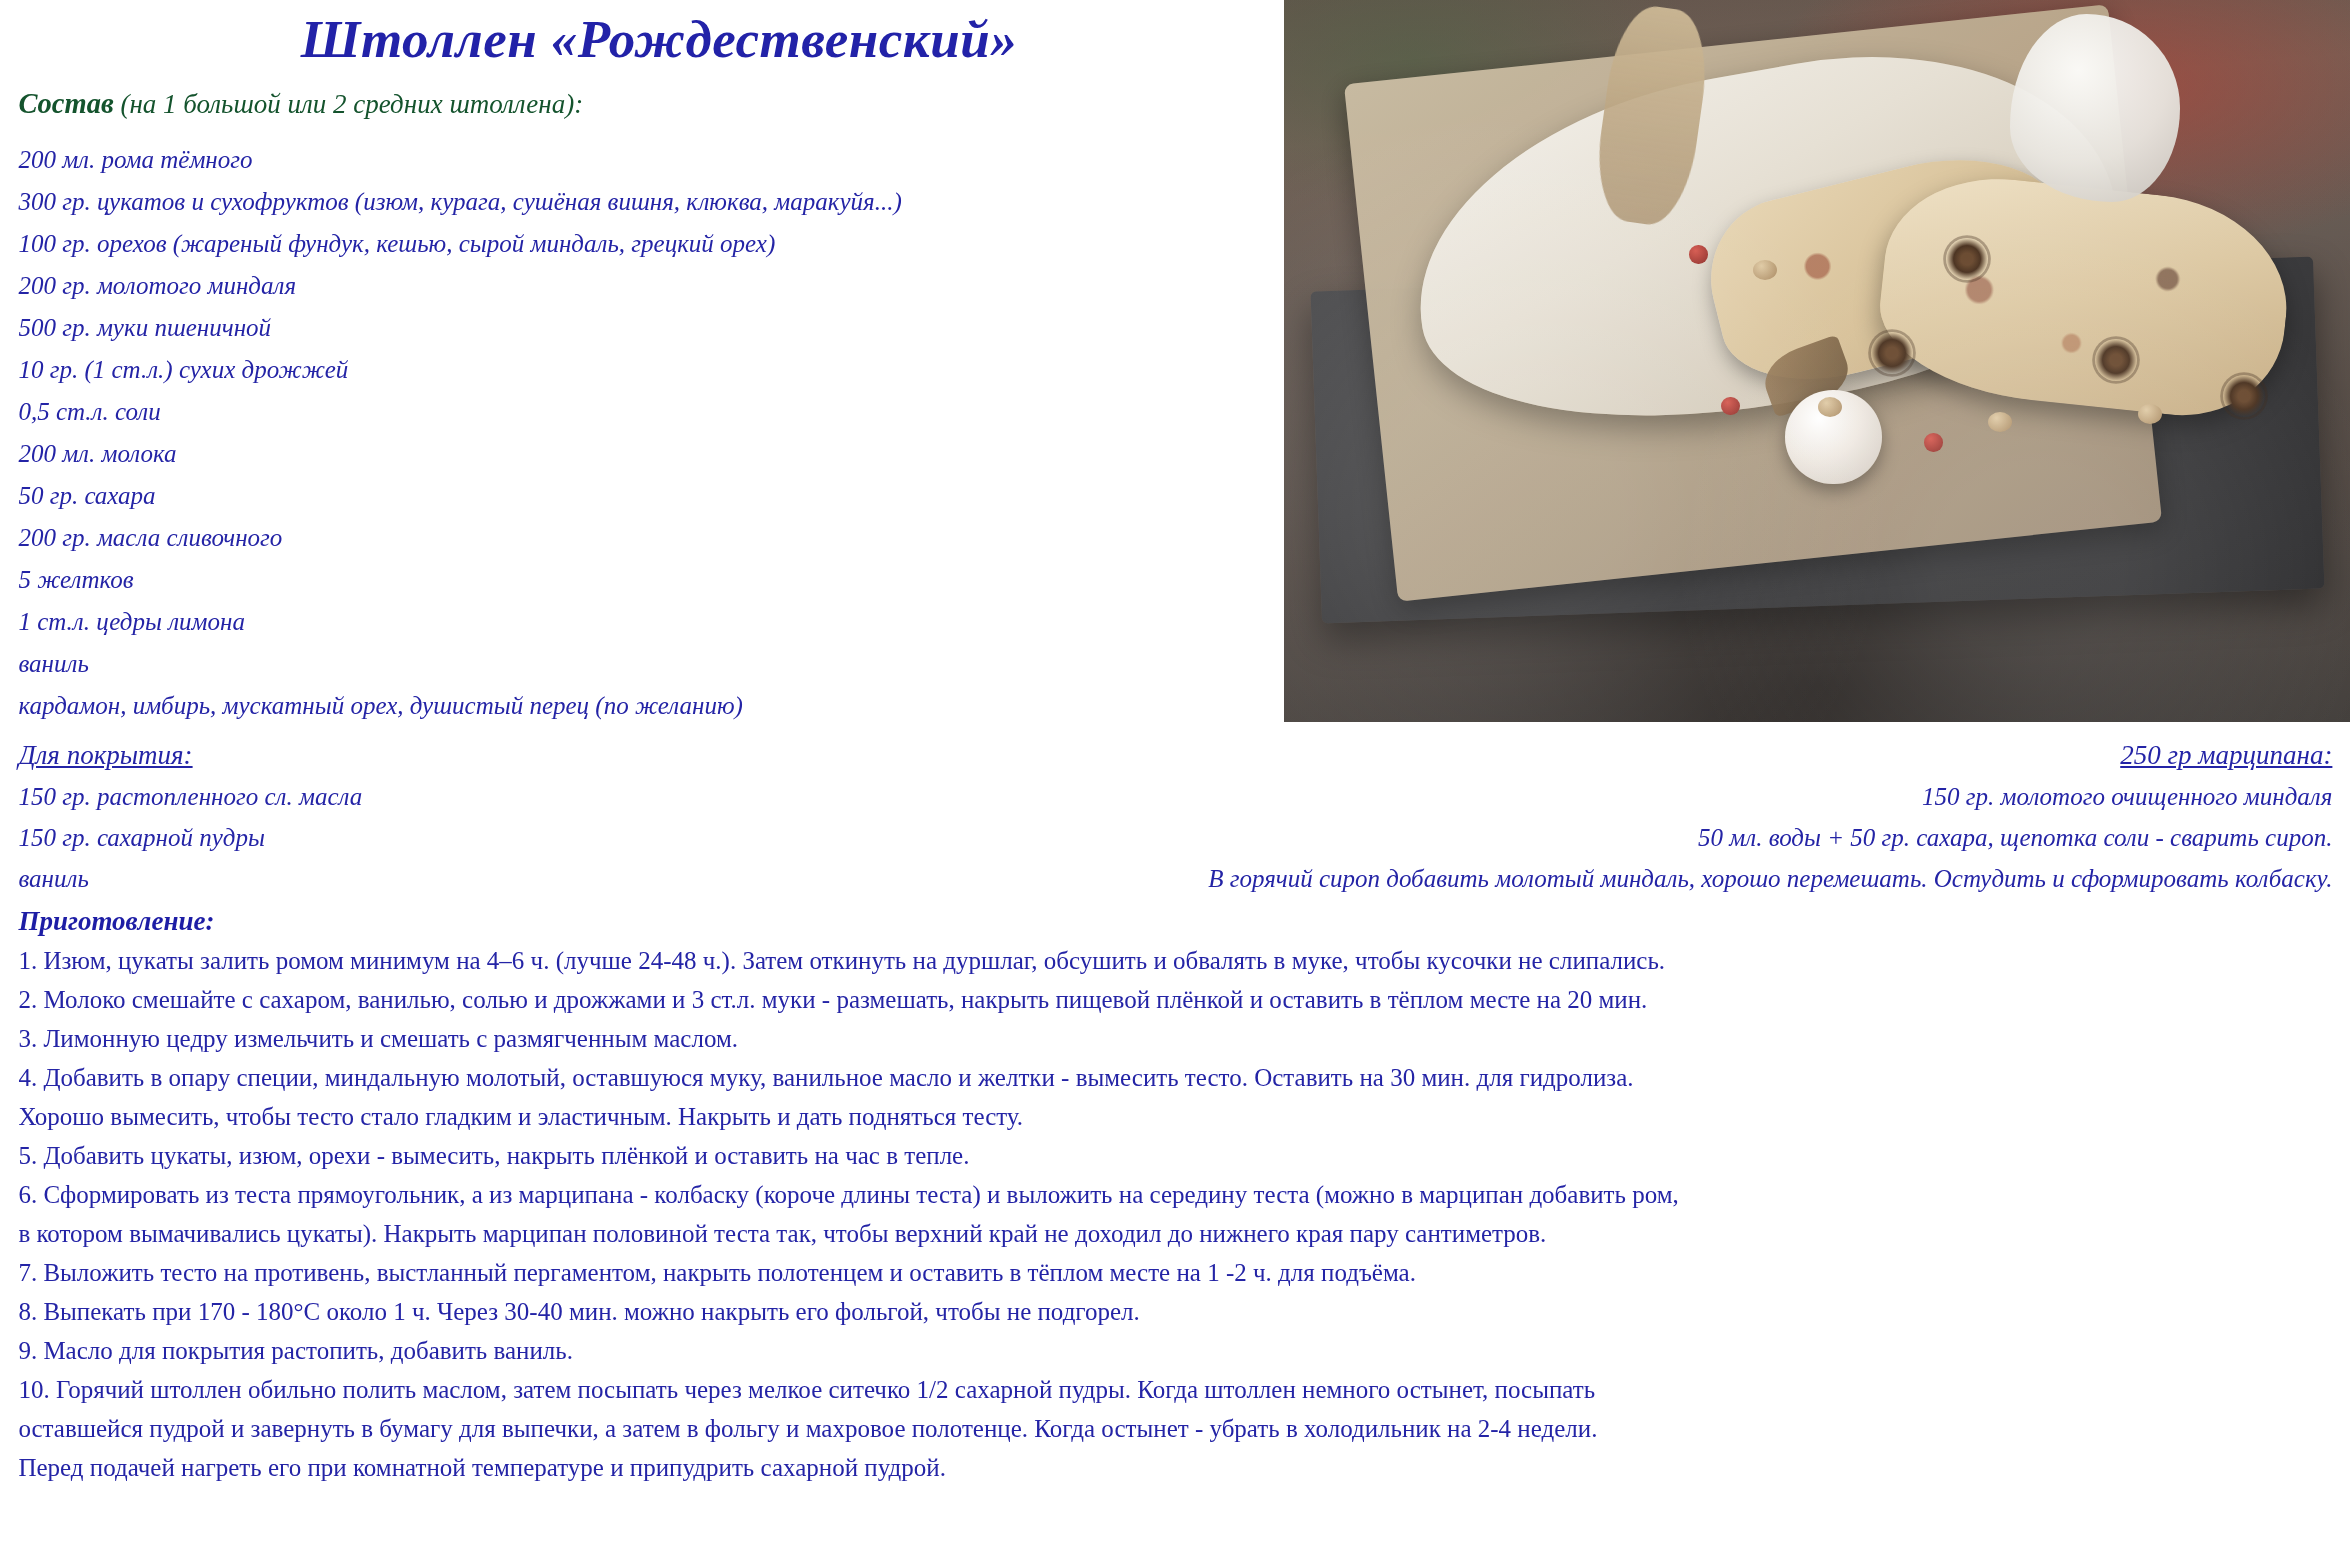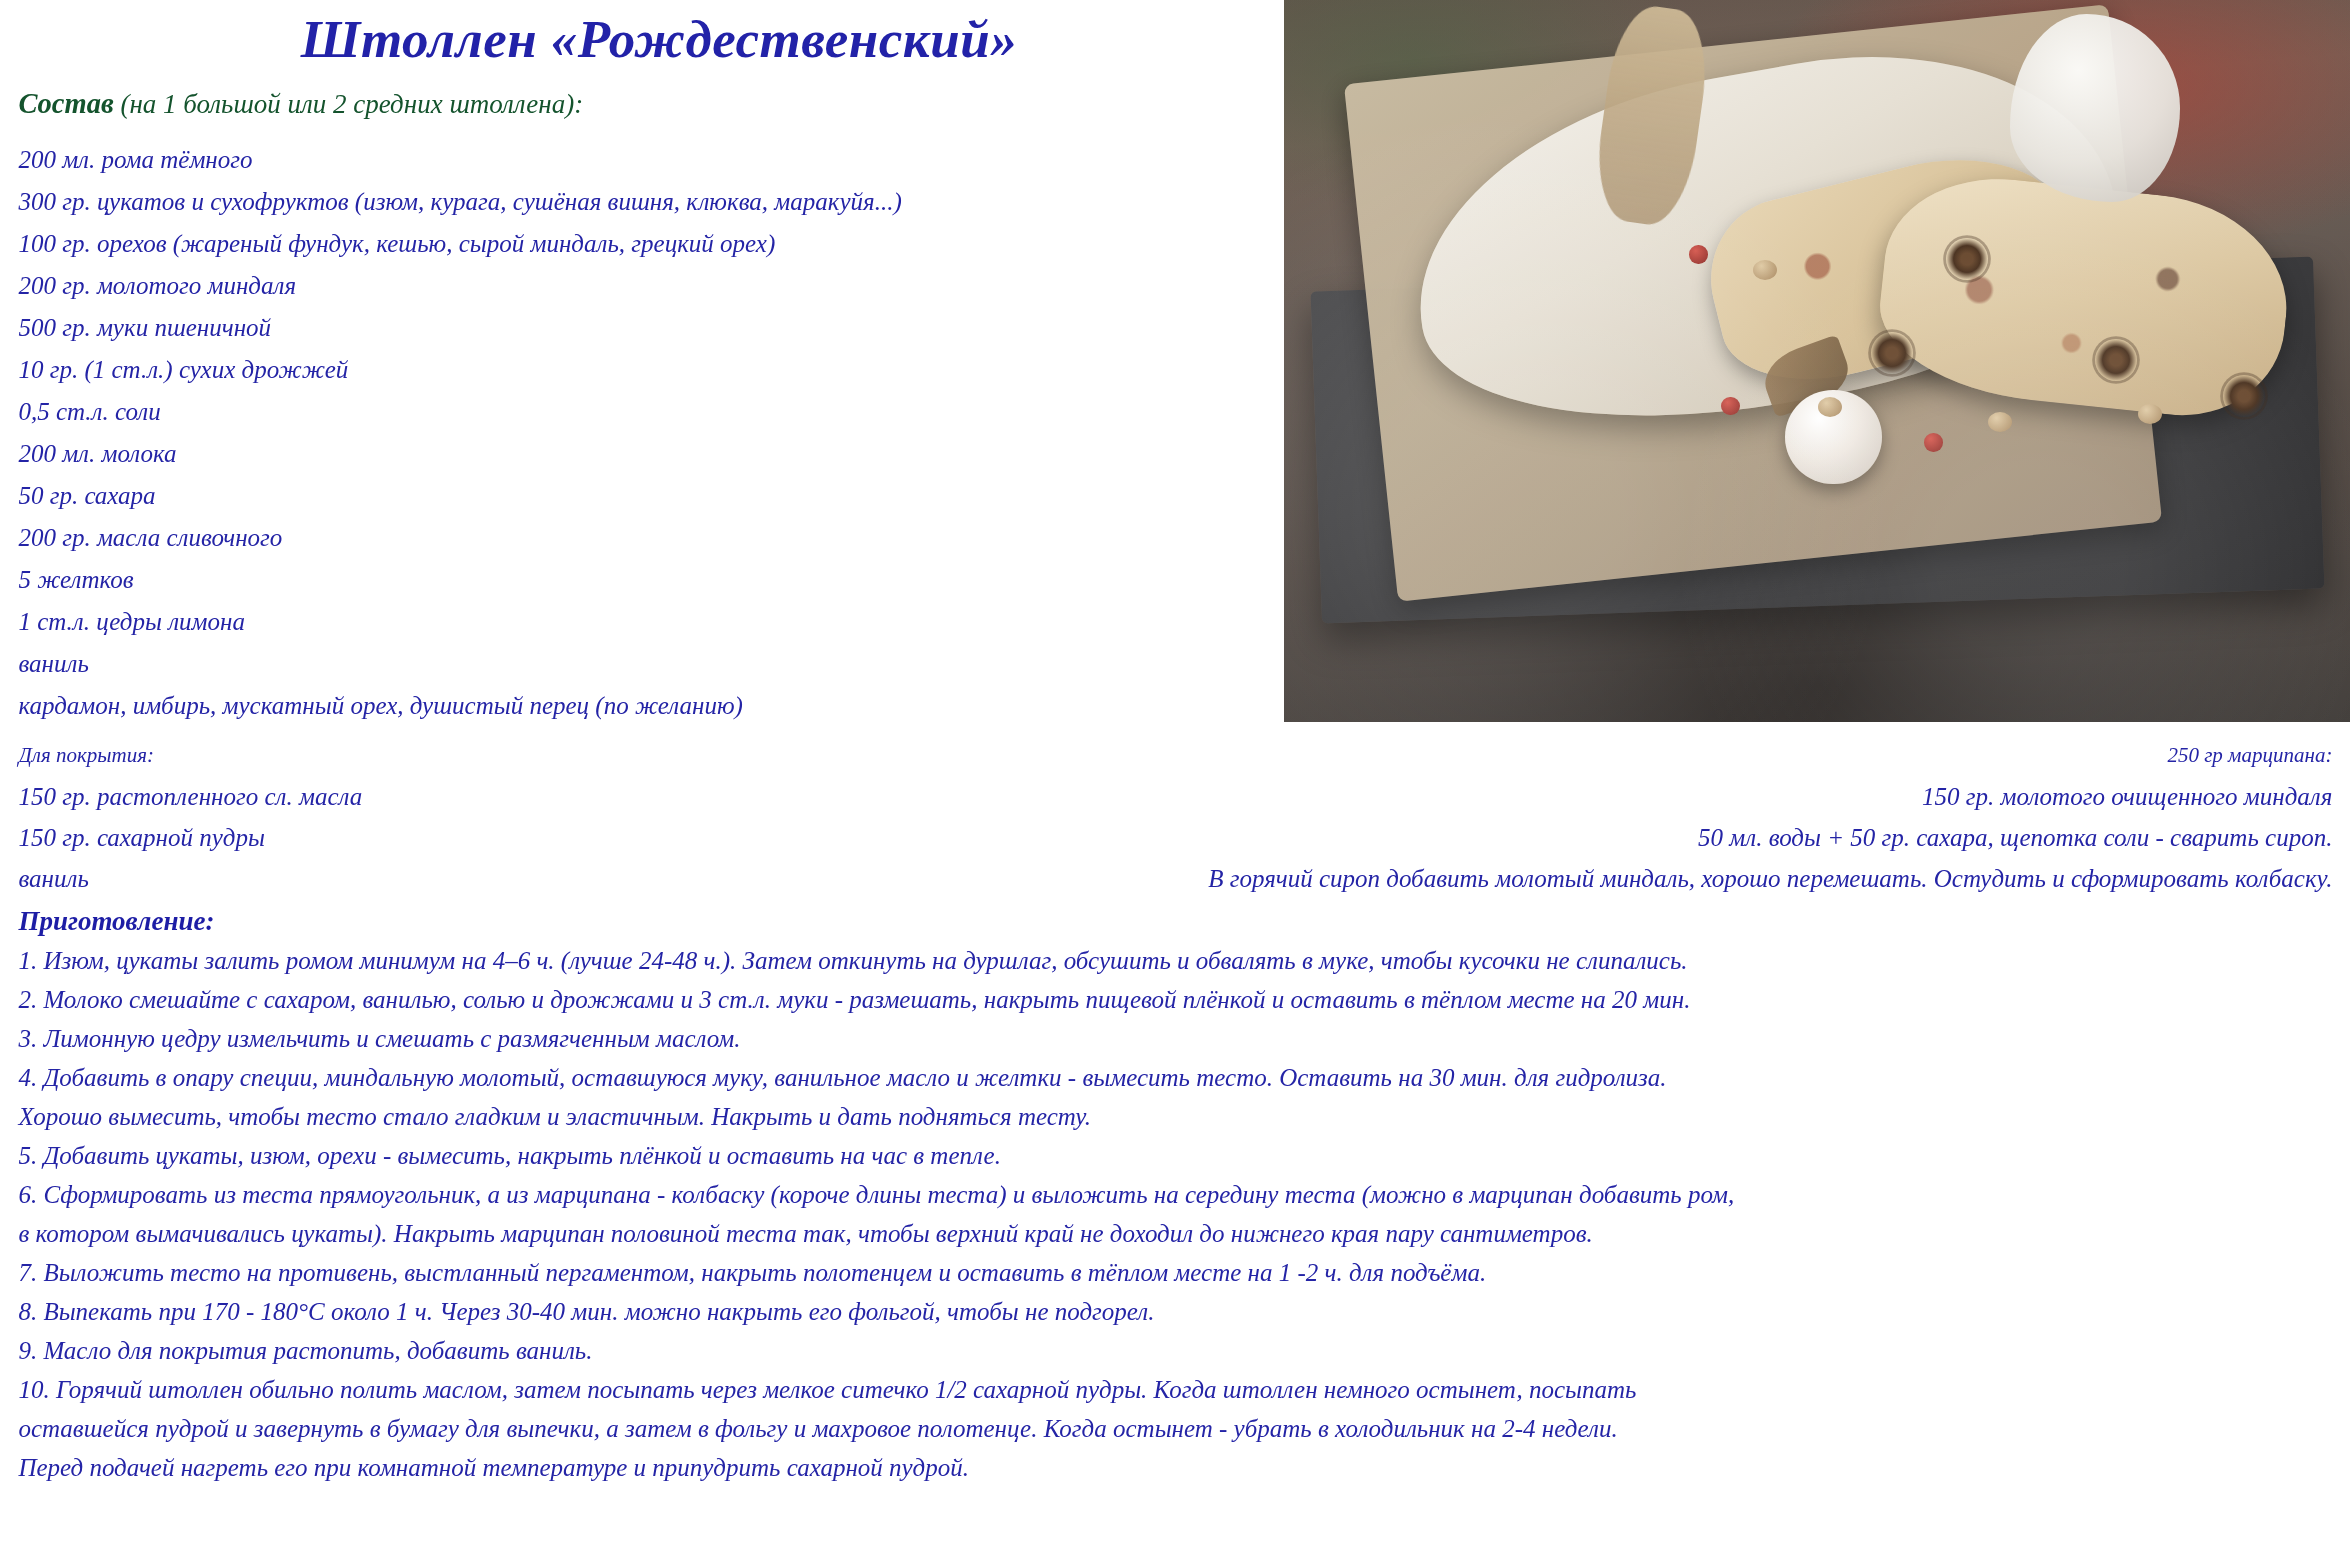--- a/index.html
+++ b/index.html
@@ -238,21 +238,22 @@
   }
   .col-right {
     position: absolute;
     left: 799px;
     top: 0;
     width: 1515px;
     text-align: right;
   }
   .sub-head {
     font-style: italic;
-    font-size: 21px;
+    font-size: 27px;
+    text-decoration: underline;
     color: #2424a6;
     line-height: 41px;
   }
   .sub-line {
     font-style: italic;
     font-size: 25px;
     line-height: 41px;
     color: #2424a6;
     white-space: nowrap;
   }
@@ -264,21 +265,20 @@
     width: 2323px;
   }
   .prep-head {
     font-style: italic;
     font-weight: bold;
     font-size: 27px;
     color: #1d1da5;
     margin-bottom: 3.7px;
   }
   .prep-line {
-    font-style: italic;
     font-size: 25px;
     line-height: 39px;
     color: #2424a6;
     white-space: nowrap;
   }
 </style>
 </head>
 <body>
 
 <div class="page">

